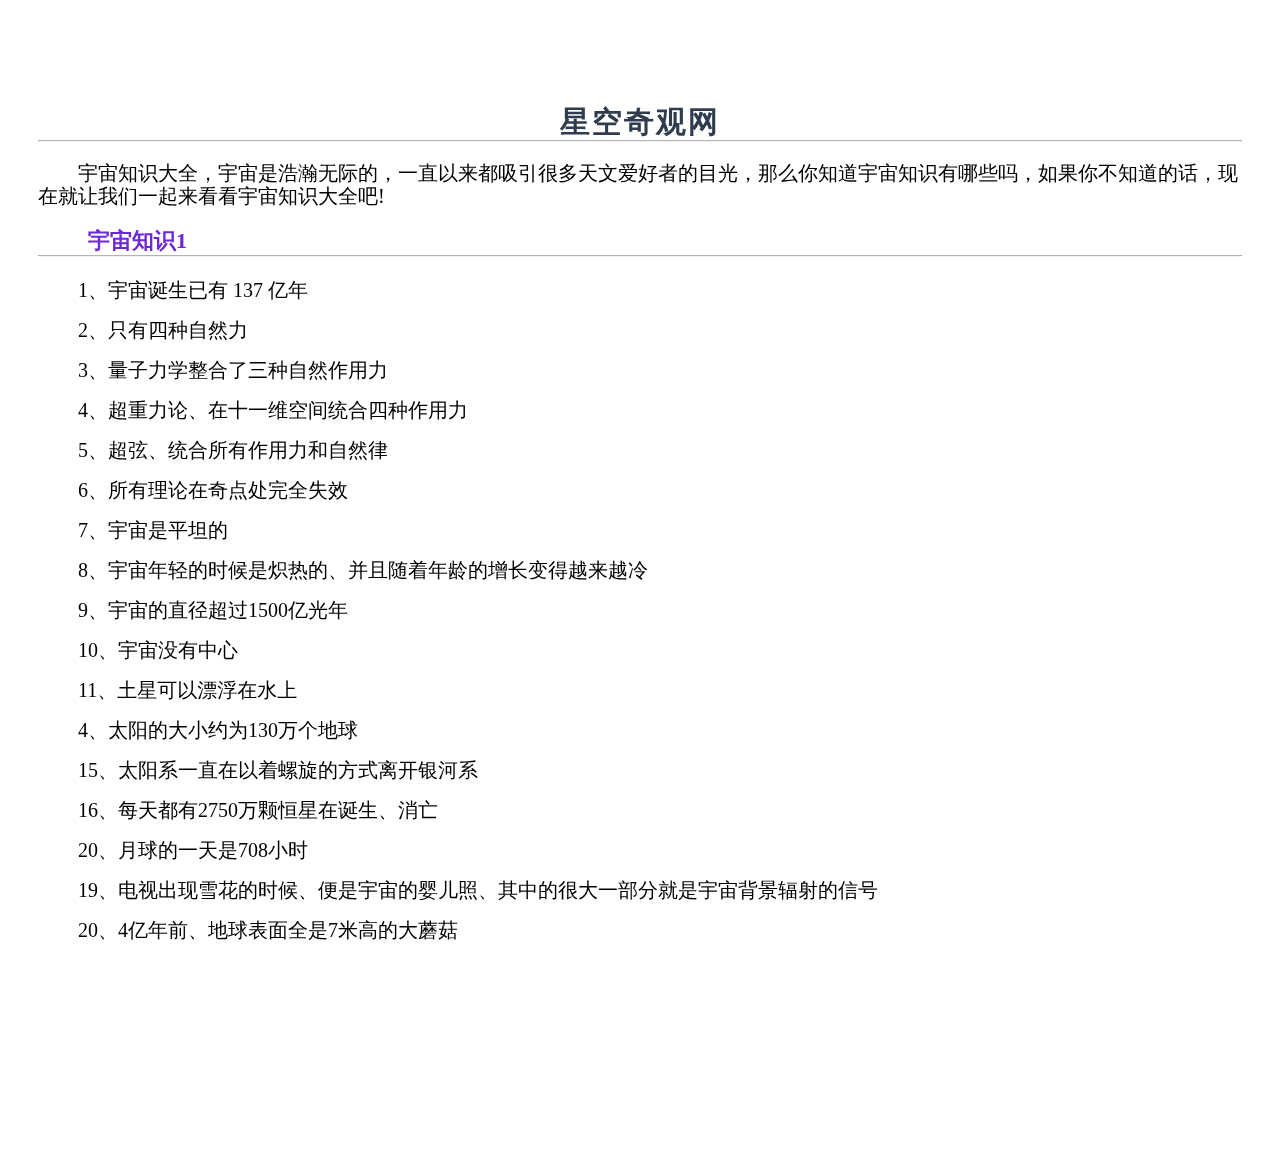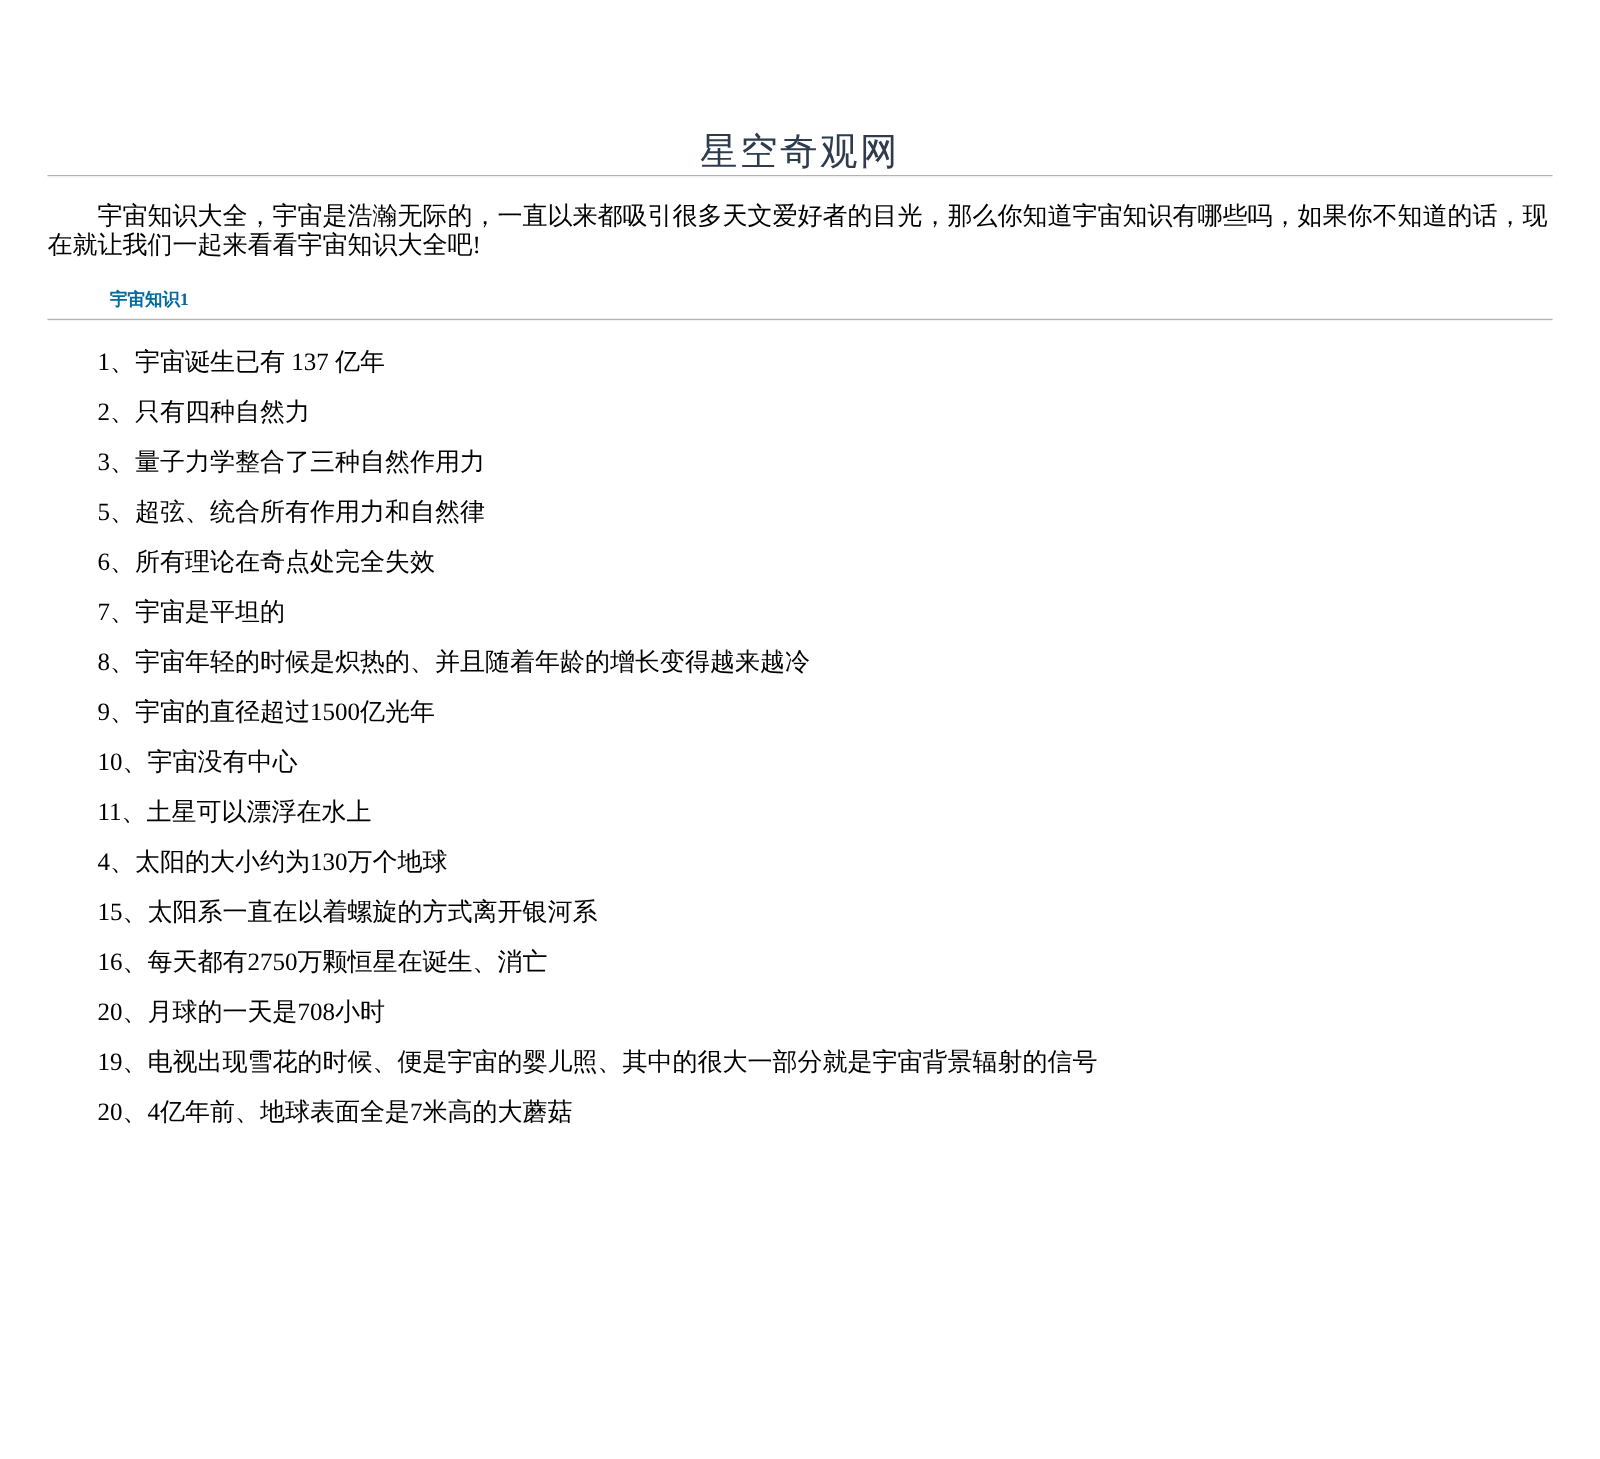--- a/index.html
+++ b/index.html
@@ -14,21 +14,21 @@
     font-family: "Liberation Serif", "DejaVu Serif", serif;
   }
   .page {
     padding: 0 38px;
   }
   .site-title {
     margin: 0;
     padding-top: 104px;
     font-size: 30px;
     line-height: 36px;
-    font-weight: 400;
+    font-weight: 700;
     letter-spacing: 2px;
     text-align: center;
     color: #2f3c4e;
   }
   hr.divider {
     height: 0;
     border: none;
     border-top: 1px solid #b3b3b3;
     border-bottom: 1px solid #f2f2f2;
     margin: 0;
@@ -42,24 +42,24 @@
   }
   .intro {
     margin: 20px 0 0;
     font-size: 20px;
     line-height: 23px;
     text-indent: 2em;
   }
   .section-title {
     margin: 19px 0 0;
     padding-left: 50px;
-    font-size: 14px;
+    font-size: 22px;
     line-height: 28px;
     font-weight: 700;
-    color: #0369a1;
+    color: #6d28d9;
   }
   .facts { margin-top: 23px; }
   .fact {
     margin: 0 0 20px;
     font-size: 20px;
     line-height: 20px;
     text-indent: 2em;
   }
 </style>
 </head>
@@ -76,20 +76,21 @@
 
   <h2 class="section-title">宇宙知识1</h2>
 
   <hr class="divider hr-section">
 
   <div class="facts">
 
   <p class="fact">1、宇宙诞生已有 137 亿年</p>
       <p class="fact">2、只有四种自然力</p>
       <p class="fact">3、量子力学整合了三种自然作用力</p>
+      <p class="fact">4、超重力论、在十一维空间统合四种作用力</p>
       <p class="fact">5、超弦、统合所有作用力和自然律</p>
       <p class="fact">6、所有理论在奇点处完全失效</p>
       <p class="fact">7、宇宙是平坦的</p>
       <p class="fact">8、宇宙年轻的时候是炽热的、并且随着年龄的增长变得越来越冷</p>
       <p class="fact">9、宇宙的直径超过1500亿光年</p>
       <p class="fact">10、宇宙没有中心</p>
       <p class="fact">11、土星可以漂浮在水上</p>
       <p class="fact">4、太阳的大小约为130万个地球</p>
       <p class="fact">15、太阳系一直在以着螺旋的方式离开银河系</p>
       <p class="fact">16、每天都有2750万颗恒星在诞生、消亡</p>

